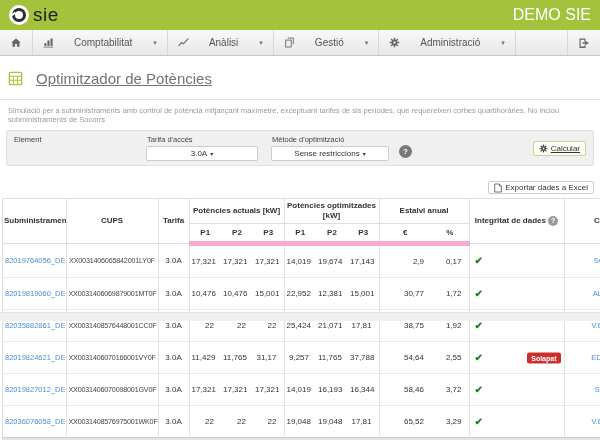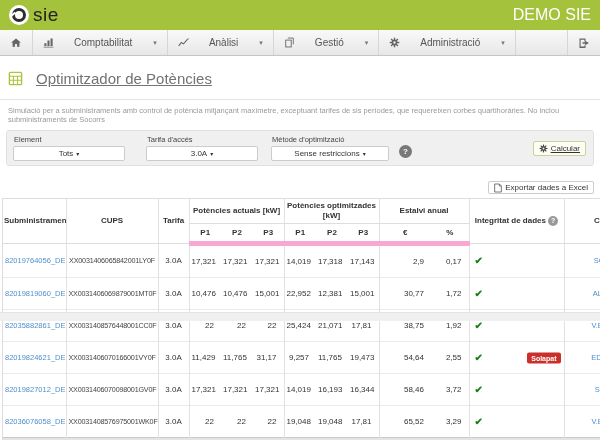--- a/index.html
+++ b/index.html
@@ -162,24 +162,20 @@
       </svg>
     <h1 class="page-title">Optimitzador de Potències</h1>
   </div>
 
   <div class="desc">Simulació per a subministraments amb control de potència mitjançant maxímetre, exceptuant tarifes de sis períodes, que requereixen corbes quartihoràries. No inclou subministraments de Socorrs</div>
 
   
   <div class="filter-panel">
     <div class="fg fg-element">
       <span class="fg-label">Element</span>
-      <div class="select-box">
-        <span>Tots</span>
-        <span class="sel-caret">▾</span>
-      </div>
     </div>
     <div class="fg fg-tarifa">
       <span class="fg-label">Tarifa d'accés</span>
       <div class="select-box">
         <span>3.0A</span>
         <span class="sel-caret">▾</span>
       </div>
     </div>
     <div class="fg fg-metode">
       <span class="fg-label">Mètode d'optimització</span>
@@ -257,21 +253,21 @@
       </thead>
       <tbody>
         <tr>
           <td><a class="lnk">82019764056_DEM</a></td>
           <td class="bl cups-cell">XX0031406065842001LY0F</td>
           <td class="bl">3.0A</td>
           <td class="bl r">17,321</td>
           <td class="r">17,321</td>
           <td class="r">17,321</td>
           <td class="bl r">14,019</td>
-          <td class="r">17,318</td>
+          <td class="r">19,674</td>
           <td class="r">17,143</td>
           <td class="bl r">2,9</td>
           <td class="r">0,17</td>
           <td class="bl integ-cell"><span class="check">✔</span></td>
           <td class="bl"><a class="lnk">SO</a></td>
         </tr>
         <tr>
           <td><a class="lnk">82019819060_DEM</a></td>
           <td class="bl cups-cell">XX0031406069879001MT0F</td>
           <td class="bl">3.0A</td>
@@ -303,21 +299,21 @@
         </tr>
         <tr>
           <td><a class="lnk">82019824621_DEM</a></td>
           <td class="bl cups-cell">XX0031406070166001VY0F</td>
           <td class="bl">3.0A</td>
           <td class="bl r">11,429</td>
           <td class="r">11,765</td>
           <td class="r">31,17</td>
           <td class="bl r">9,257</td>
           <td class="r">11,765</td>
-          <td class="r">19,473</td>
+          <td class="r">37,788</td>
           <td class="bl r">54,64</td>
           <td class="r">2,55</td>
           <td class="bl integ-cell"><span class="check">✔</span><span class="badge">Solapat</span></td>
           <td class="bl"><a class="lnk">EDU</a></td>
         </tr>
         <tr>
           <td><a class="lnk">82019827012_DEM</a></td>
           <td class="bl cups-cell">XX0031406070098001GV0F</td>
           <td class="bl">3.0A</td>
           <td class="bl r">17,321</td>

